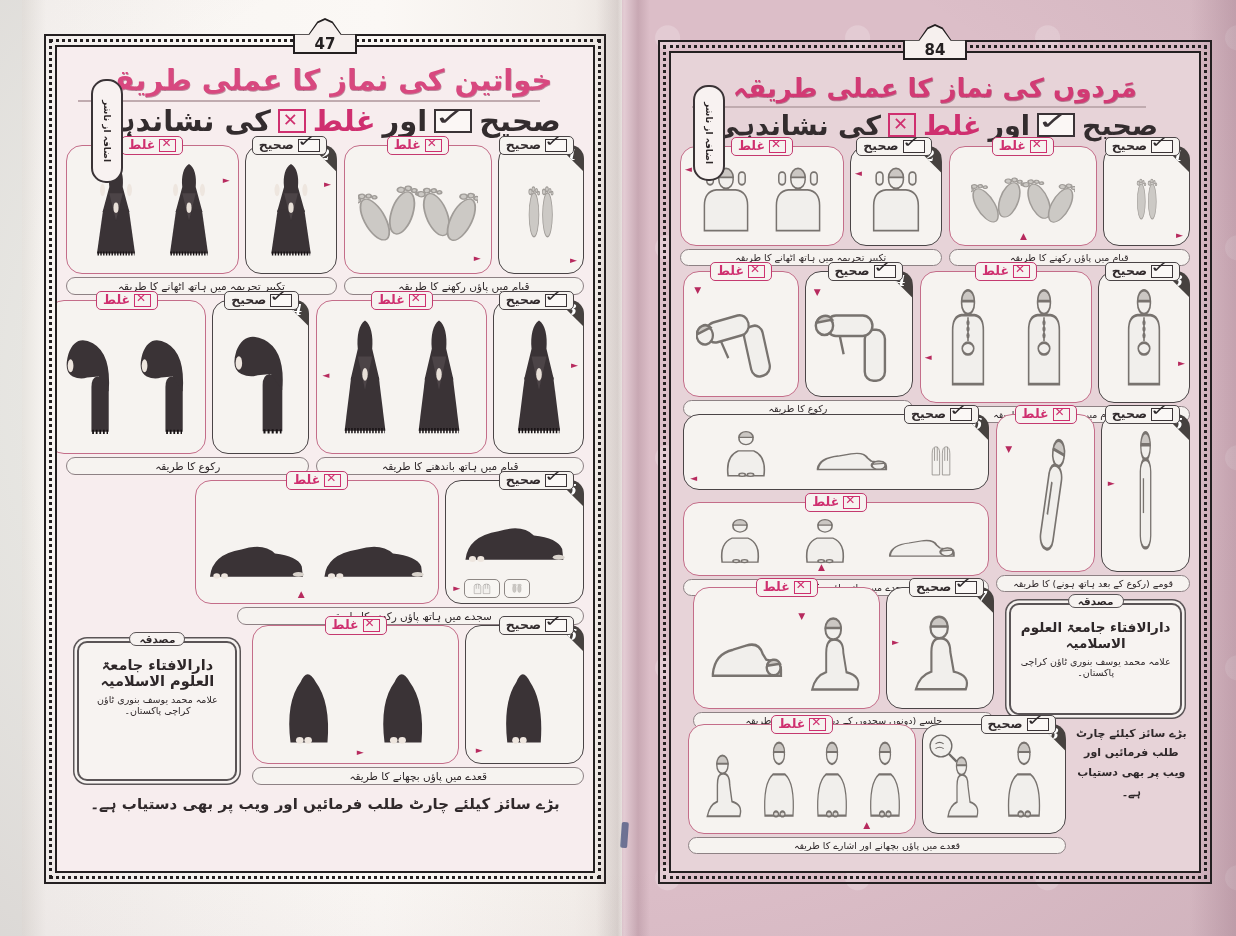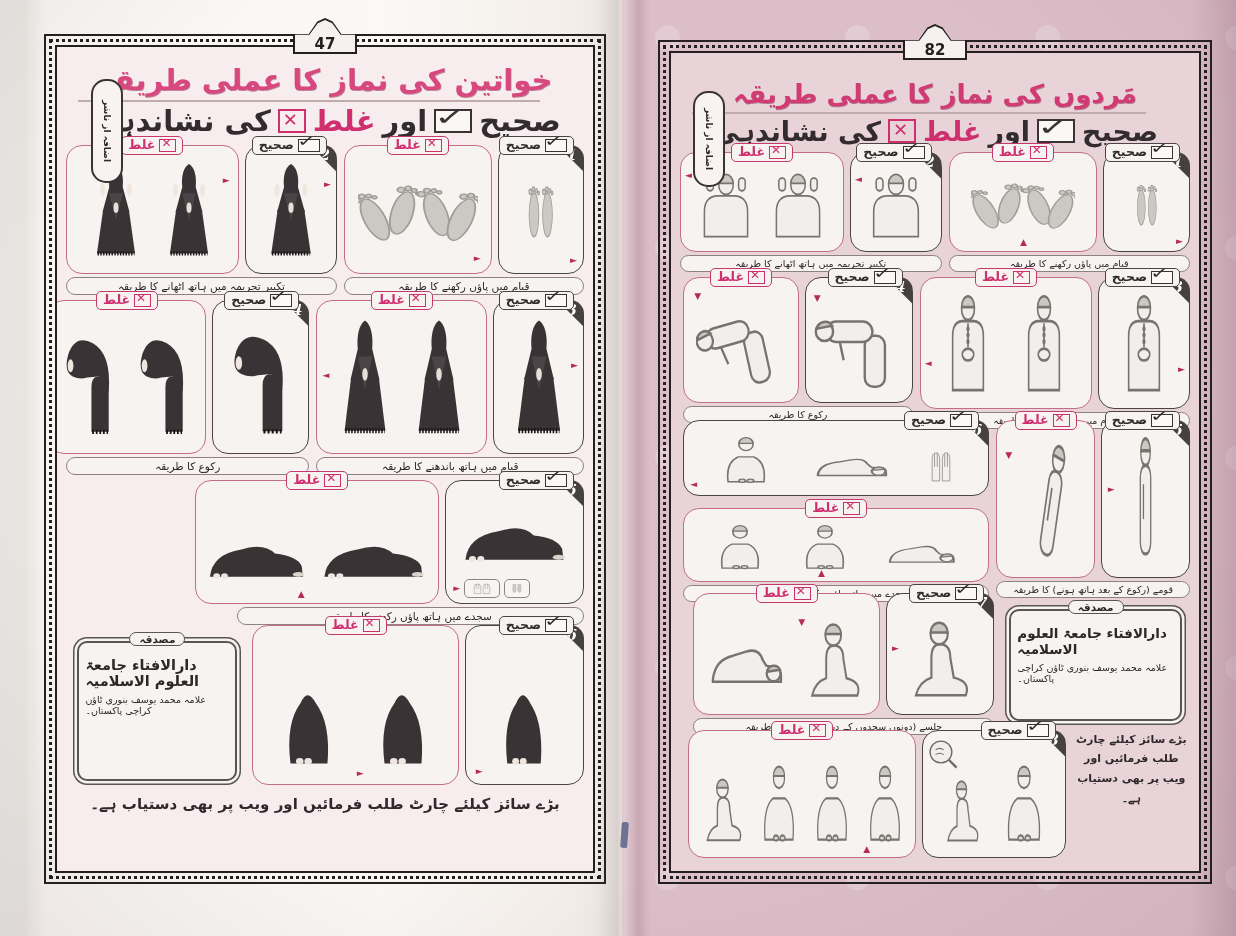--- a/index.html
+++ b/index.html
@@ -39,21 +39,21 @@
   .tab .num{position:absolute;bottom:1px;width:100%;text-align:center;font-weight:bold;font-size:15px;color:#242021}
   
   .stamp{position:absolute;width:28px;height:100px;border:2px solid #3a3336;border-radius:15px;
          background:#f8f2f1;z-index:5}
   .stamp span{position:absolute;left:50%;top:50%;transform:translate(-50%,-50%) rotate(90deg);
          white-space:nowrap;font-size:9px;font-weight:bold}
   
   .content{position:relative;height:100%;padding:0 9px;box-sizing:border-box;direction:rtl}
   .title{text-align:center;font-weight:bold;font-size:29px;color:#d8487f;margin:16px 0 0;
          letter-spacing:-1px;text-shadow:.6px .6px 0 rgba(120,20,60,.45)}
-  #pR .title{font-size:26px;margin-top:26px;color:#d23a74}
+  #pR .title{font-size:26px;margin-top:20px;color:#d23a74}
   .rule{height:1.5px;background:#c0abaf;margin:3px 44px 2px 12px}
   .subtitle{display:flex;justify-content:center;align-items:center;gap:7px;direction:rtl;
             font-weight:bold;font-size:29px;color:#332c2e;margin:1px 0 7px}
   #pR .subtitle{font-size:27px;margin-bottom:5px}
   .subtitle .g{color:#cf2f6f}
   .ckL{display:inline-block;width:34px;height:20px;border:2px solid #3a3336;background:#fbf7f5;position:relative}
   .ckL::after{content:"✓";position:absolute;left:-2px;top:-8px;font-size:24px;transform:scaleX(1.6);
               transform-origin:left;color:#3a3336}
   .xkL{display:inline-block;width:24px;height:20px;border:2px solid #cf2f6f;position:relative}
   .xkL::after{content:"✕";position:absolute;left:3px;top:-2px;font-size:18px;color:#cf2f6f;font-weight:bold}
@@ -83,21 +83,21 @@
        font-size:10.5px;color:#2e2729;padding:2px 8px;text-align:center}
   #pR .cap{font-size:9.5px}
   .fg{display:block}
   .insets{position:absolute;bottom:5px;left:7px;display:flex;gap:4px;align-items:center;z-index:2}
   .mini{border:1.3px solid #8d8784;border-radius:5px;background:#f8f6f3;display:flex;
         align-items:center;justify-content:center;padding:1px 2px}
   .mag{position:absolute;left:3px;top:6px;z-index:2}
   
   .cert{position:relative;border:2px solid #5a5456;border-radius:10px;background:#f7f3f1;
         box-shadow:0 0 0 2.5px #f7f3f1,0 0 0 4px #5a5456;margin:16px 8px 4px;
-        padding:12px 6px 6px;text-align:left;align-self:center;flex:1}
+        padding:12px 6px 6px;text-align:center;align-self:center;flex:1}
   .cert .seal{position:absolute;top:-11px;left:50%;transform:translateX(-50%);border:1.5px solid #5a5456;
         border-radius:9px;background:#f7f3f1;font-size:10.5px;font-weight:bold;padding:0 9px;white-space:nowrap}
   .cert .l1{font-size:14.5px;font-weight:bold;margin-top:2px}
   .cert .l2{font-size:9.5px;margin-top:5px}
   #pR .cert .l1{font-size:13.5px}
   .footerL{text-align:center;font-size:15px;font-weight:bold;color:#30292b;margin-top:10px}
   .sideNote{font-size:11px;font-weight:bold;text-align:center;align-self:center;line-height:1.8;padding:0 2px}
   
   .ar{position:absolute;color:#b72a5e;font-size:9px;line-height:1;z-index:2}
   .arR::after{content:"►"} .arL::after{content:"◄"} .arU::after{content:"▲"} .arD::after{content:"▼"}
@@ -435,20 +435,21 @@
                     </div>
                 <svg class="fg" viewBox="0 0 100 100" preserveAspectRatio="none" style="width:84px;height:112px">
                       <use href="#w-sit" xlink:href="#w-sit"></use>
                     </svg>
                 <svg class="fg" viewBox="0 0 100 100" preserveAspectRatio="none" style="width:84px;height:112px">
                       <use href="#w-sit" xlink:href="#w-sit"></use>
                     </svg>
                 <span class="ar arR" style="bottom:6px;right:46%"></span>
               </div>
             </div>
+            <div class="cap">قعدے میں پاؤں بچھانے کا طریقہ</div>
           </div>
           <div class="grp" style="width:34%">
             <div class="cert">
               <div class="seal">مصدقہ</div>
               <div class="l1">دارالافتاء جامعۃ العلوم الاسلامیہ</div>
               <div class="l2">علامہ محمد یوسف بنوری ٹاؤن کراچی پاکستان۔</div>
             </div>
           </div>
         </div>
 
@@ -457,21 +458,21 @@
     </div>
       </div>
   </div>
 </div>
 
 <div class="page" id="pR">
   <div class="frame" id="fR">
     <div class="tab">
       <div class="t1"></div>
         <div class="t2"></div>
-      <div class="num">82</div>
+      <div class="num">84</div>
     </div>
     <div class="frameDots">
         <div class="frameIn">
       <div class="content">
         <div class="stamp" style="left:22px;top:12px;height:92px">
           <span>اضافہ از ناشر</span>
         </div>
         <div class="title">مَردوں کی نماز کا عملی طریقہ</div>
         <div class="rule"></div>
         <div class="subtitle">
@@ -754,20 +755,21 @@
                     </svg>
                 <svg class="fg" viewBox="0 0 100 100" preserveAspectRatio="none" style="width:50px;height:86px">
                       <use href="#m-sit-back" xlink:href="#m-sit-back"></use>
                     </svg>
                 <svg class="fg" viewBox="0 0 100 100" preserveAspectRatio="none" style="width:56px;height:82px">
                       <use href="#m-sit" xlink:href="#m-sit"></use>
                     </svg>
                 <span class="ar arU" style="bottom:3px;right:20%"></span>
               </div>
             </div>
+            <div class="cap">قعدے میں پاؤں بچھانے اور اشارے کا طریقہ</div>
           </div>
         </div>
 
       </div>
     </div>
       </div>
   </div>
 </div>
 
 <div id="spine"></div>

